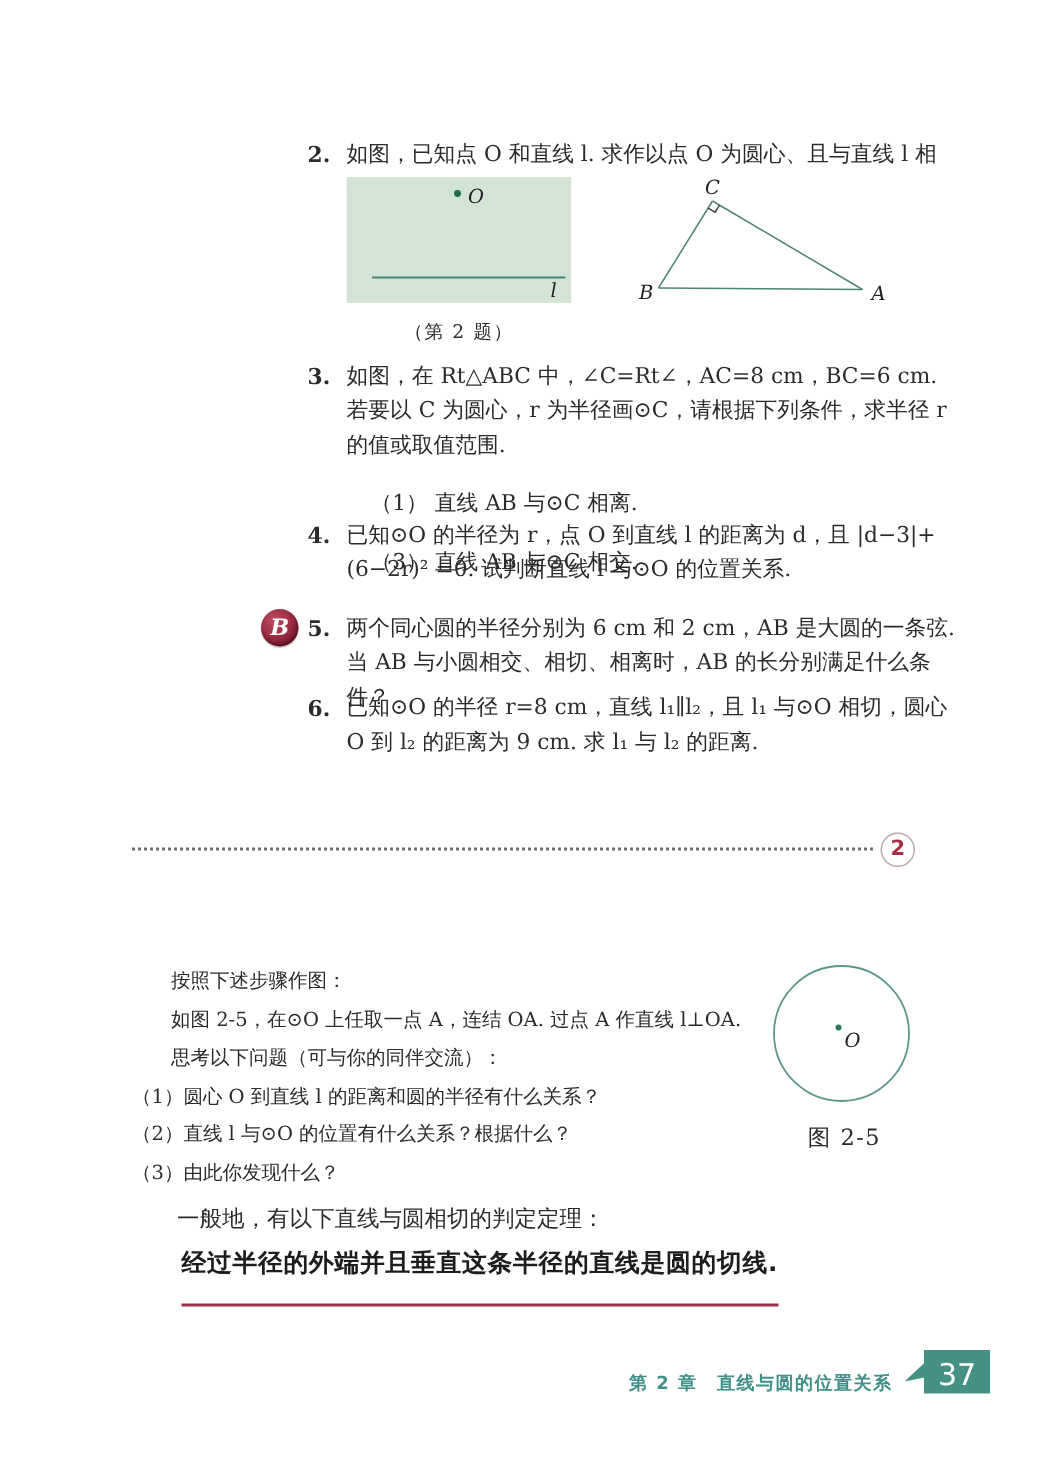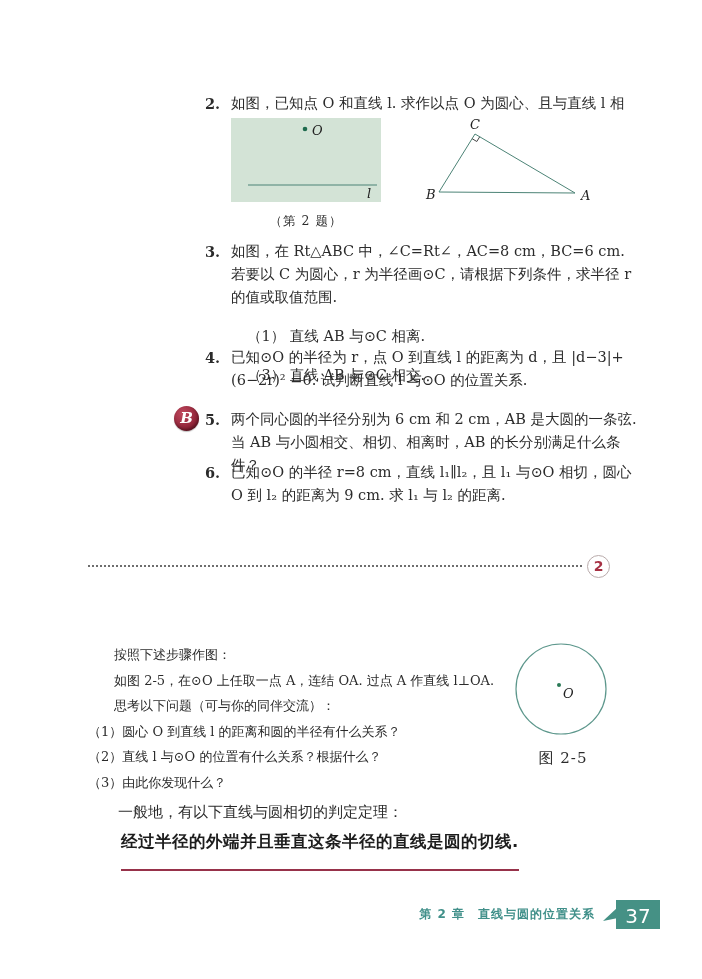--- a/index.html
+++ b/index.html
@@ -56,21 +56,21 @@
   
   #conclusion{left:88px;top:799px;width:540px;font-size:15px;line-height:26px;}
   .theorem{
     display:inline-block;margin:4px 0 0 2em;
     font-family:"DejaVu Sans","Liberation Sans",sans-serif;font-weight:700;
     font-size:16.5px;letter-spacing:.5px;color:#1d1d1d;
     border-bottom:2.5px solid #97324a;padding-bottom:14px;
   }
 
   
-  #footer{left:0;top:898px;width:661px;display:flex;justify-content:flex-end;align-items:center;gap:6px;}
+  #footer{left:0;top:898px;width:661px;display:flex;justify-content:flex-end;align-items:flex-end;gap:6px;}
   .chapter{color:#41908a;font-size:12px;font-weight:700;letter-spacing:1px;
     font-family:"DejaVu Sans","Liberation Sans",sans-serif;}
   .badge-num{font-family:"DejaVu Sans","Liberation Sans",sans-serif;}
 </style>
 </head>
 <body>
 
 <div>
 
   <div class="problem abs" id="p2">

